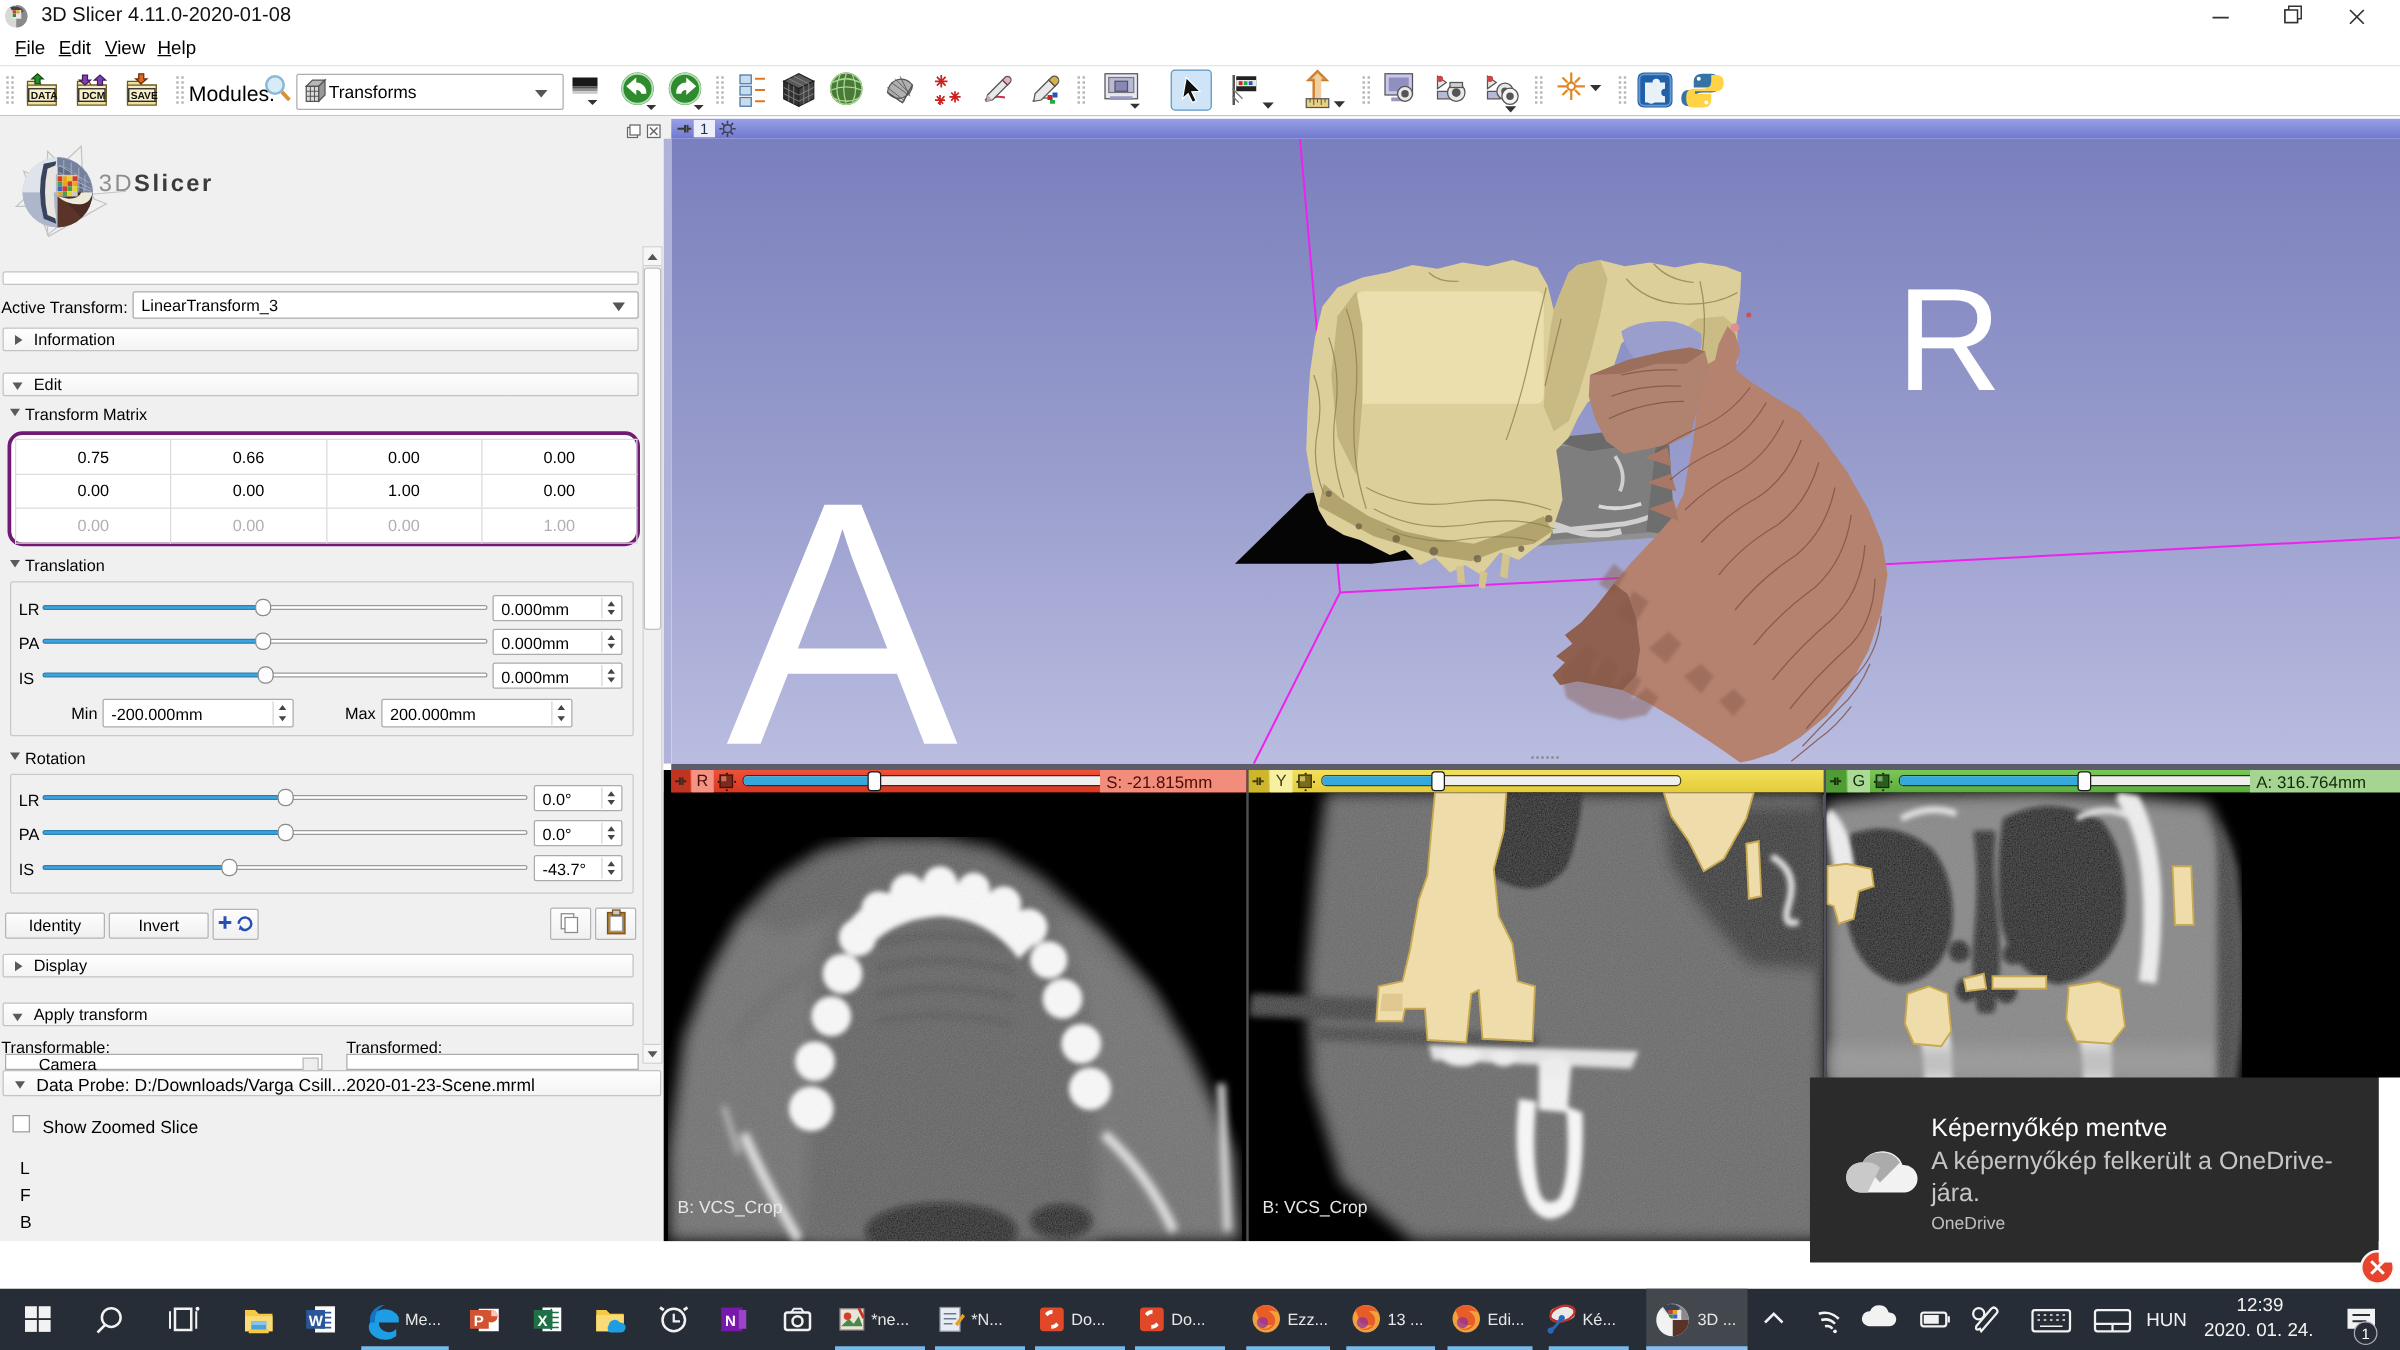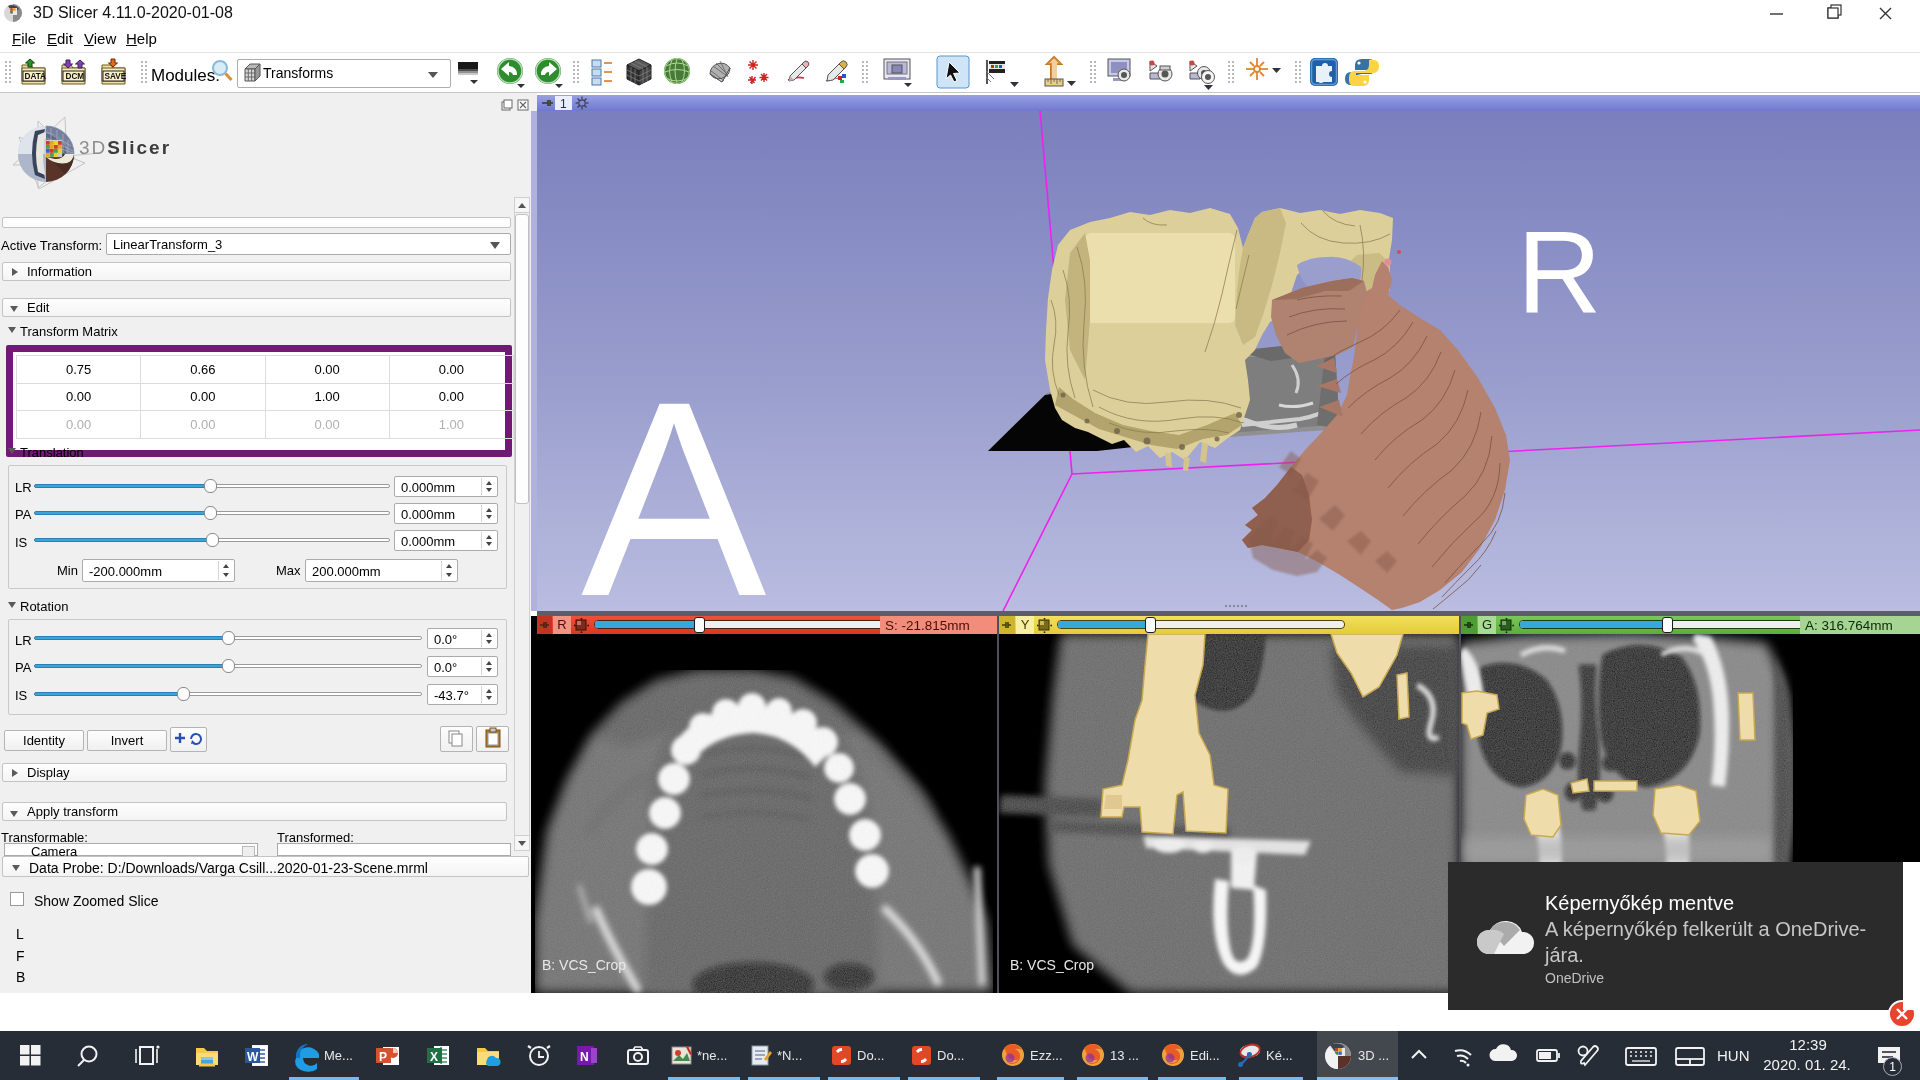--- a/index.html
+++ b/index.html
@@ -374,21 +374,21 @@
     <div class="abs" style="left:6px;top:3px;font-size:13px;">LinearTransform_3</div>
     <div class="abs" style="right:10px;top:8px;width:0;height:0;border-top:7px solid #555;border-left:5.5px solid transparent;border-right:5.5px solid transparent;"></div>
   </div>
 
   <div class="collapsible" style="top:169px;"><span class="tri-r"></span>Information</div>
 
   <div class="collapsible" style="top:205px;"><span class="tri-d"></span>Edit</div>
 
   <div class="abs" style="left:20px;top:231px;">Transform Matrix</div>
   <div class="abs" style="left:8px;top:234px;width:0;height:0;border-top:6px solid #5a5a5a;border-left:4px solid transparent;border-right:4px solid transparent;"></div>
-  <div class="abs" style="left:6px;top:252px;width:506px;height:112px;background:#fff;border:7px solid #701a75;border-radius:2px;">
+  <div class="abs" style="left:6px;top:252px;width:506px;height:92px;background:#fff;border:3px solid #701a75;border-radius:12px;">
     <table style="position:absolute;left:3px;top:3px;width:498px;height:84px;border-collapse:collapse;font-size:13px;text-align:center;color:#000;">
       <tbody>
           <tr>
             <td style="border:1px solid #dcdcdc">0.75</td>
             <td style="border:1px solid #dcdcdc">0.66</td>
             <td style="border:1px solid #dcdcdc">0.00</td>
             <td style="border:1px solid #dcdcdc">0.00</td>
           </tr>
       <tr>
             <td style="border:1px solid #dcdcdc">0.00</td>

